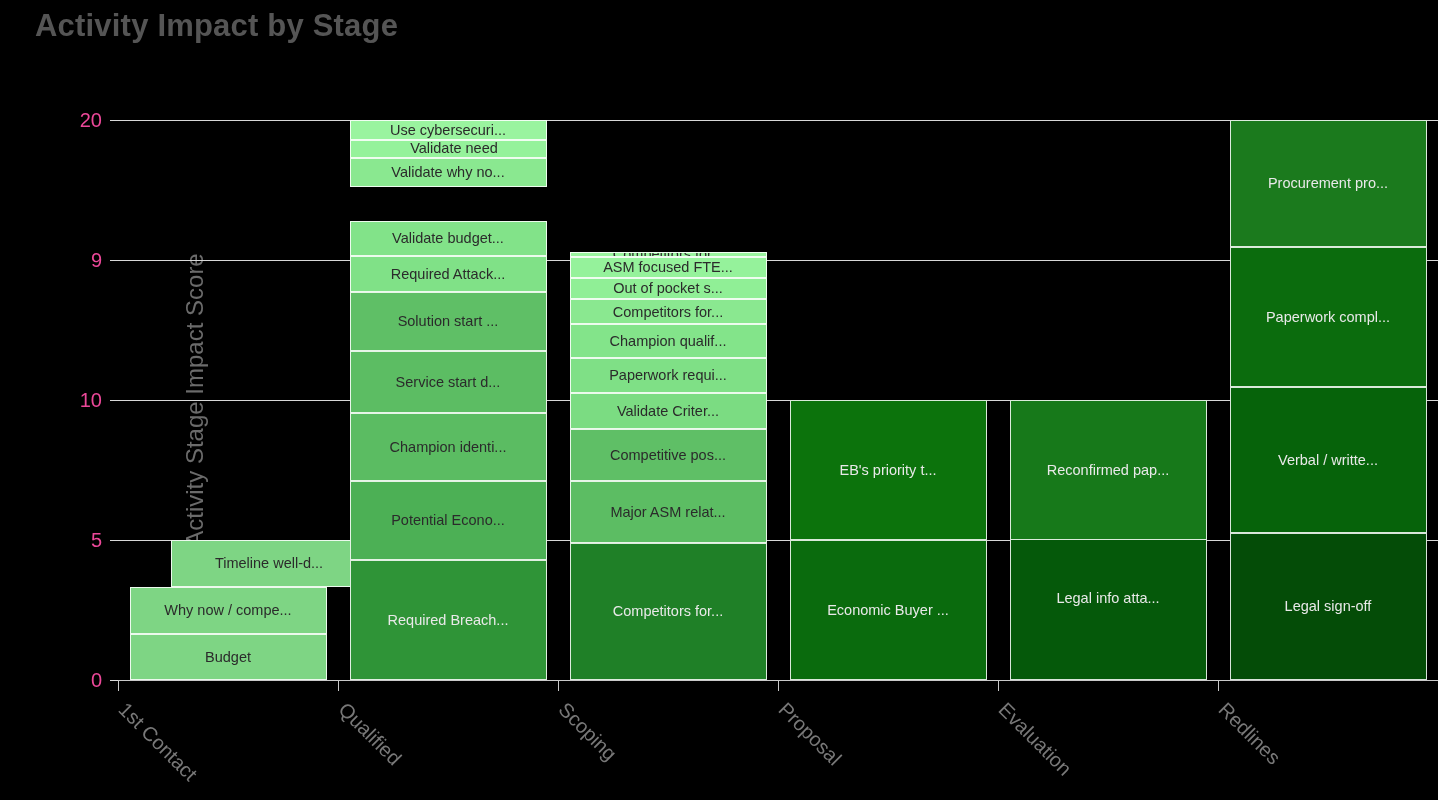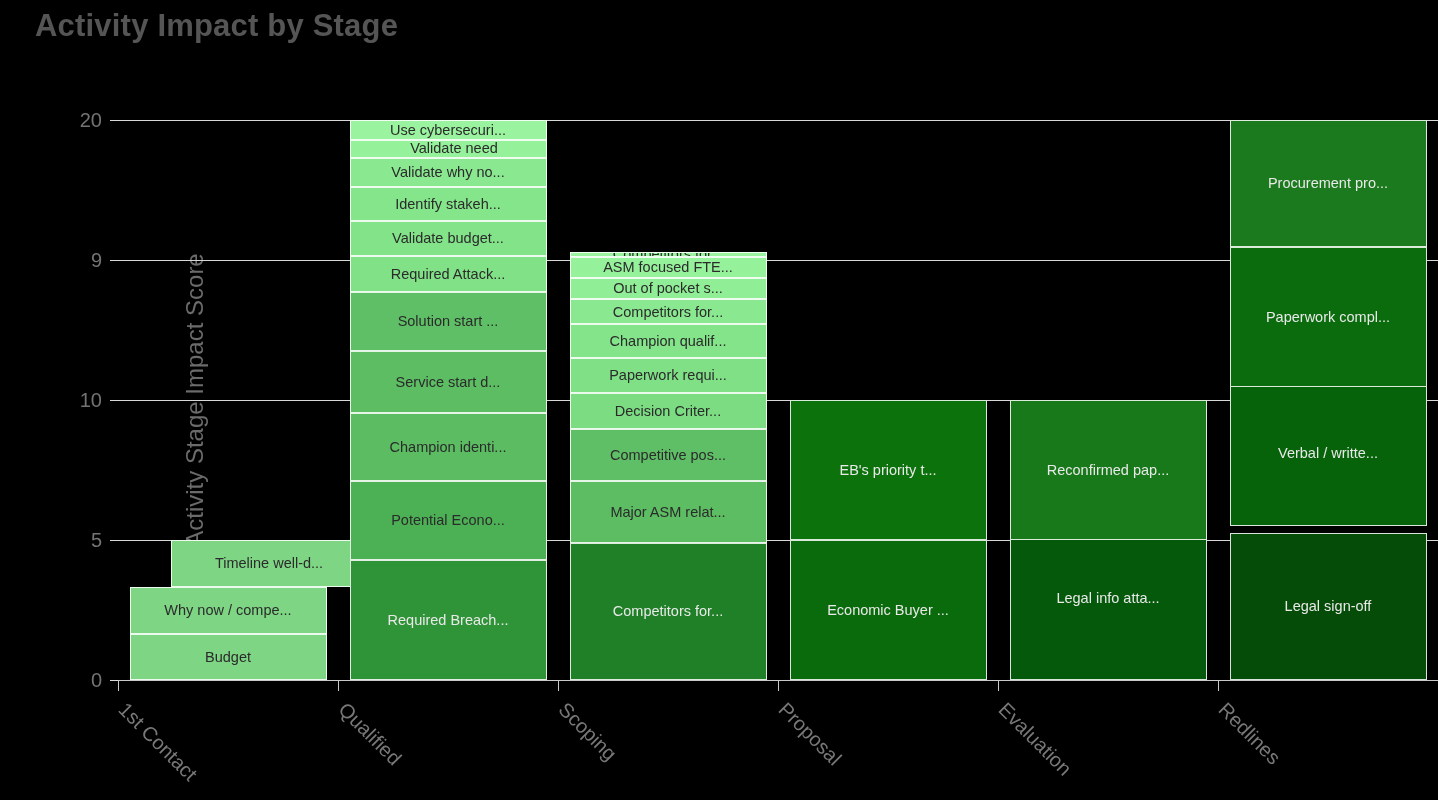--- a/index.html
+++ b/index.html
@@ -22,21 +22,21 @@
     left:-70px; top:50%;
     transform:translateY(-50%) rotate(-90deg);
     transform-origin:center center;
     font-size:24px; color:#6b6b6b; white-space:nowrap;
   }
 
   .ytick{
     position:absolute; right:100%;
     transform:translateY(-50%);
     padding-right:16px;
-    font-size:20px; color:#737373; white-space:nowrap;
+    font-size:20px; color:#ec4899; white-space:nowrap;
   }
   .gridline{
     position:absolute; left:0; width:100%;
     height:1px; background:#d8d8d8;
   }
   .ytickmark{
     position:absolute; left:-8px; width:8px;
     height:1px; background:#d8d8d8;
   }
   .axis-bottom{
@@ -123,23 +123,20 @@
           </div>
           <div class="seg t-dark" title="Solution start ..." style="bottom: 329px; height: 58.8px; background: rgb(95, 191, 102);">
             <span>Solution start ...</span>
           </div>
           <div class="seg t-dark" title="Required Attack..." style="bottom: 387.8px; height: 36.4px; background: rgb(128, 225, 135);">
             <span>Required Attack...</span>
           </div>
           <div class="seg t-dark" title="Validate budget..." style="bottom: 424.2px; height: 35px; background: rgb(130, 227, 137);">
             <span>Validate budget...</span>
           </div>
-          <div class="seg t-dark" title="Identify stakeh..." style="bottom: 459.2px; height: 33.6px; background: rgb(133, 229, 139);">
-            <span>Identify stakeh...</span>
-          </div>
           <div class="seg t-dark" title="Validate why no..." style="bottom: 492.8px; height: 29.4px; background: rgb(138, 232, 144);">
             <span>Validate why no...</span>
           </div>
           <div class="seg t-dark" title="Validate need" style="bottom: 522.2px; height: 18.2px; background: rgb(149, 242, 155); padding-left: 12px;">
             <span>Validate need</span>
           </div>
           <div class="seg t-dark" title="Use cybersecuri..." style="bottom: 540.4px; height: 19.6px; background: rgb(154, 244, 159);">
             <span>Use cybersecuri...</span>
           </div>
         </div>
@@ -147,21 +144,21 @@
           <div class="seg t-light" title="Competitors for..." style="bottom: 0px; height: 137.2px; background: rgb(31, 128, 39);">
             <span>Competitors for...</span>
           </div>
           <div class="seg t-dark" title="Major ASM relat..." style="bottom: 137.2px; height: 61.6px; background: rgb(92, 189, 99);">
             <span>Major ASM relat...</span>
           </div>
           <div class="seg t-dark" title="Competitive pos..." style="bottom: 198.8px; height: 51.8px; background: rgb(95, 191, 102);">
             <span>Competitive pos...</span>
           </div>
           <div class="seg t-dark" title="Decision Criter..." style="bottom: 250.6px; height: 36.4px; background: rgb(123, 220, 130);">
-            <span>Decision Criter...</span>
+            <span>Validate Criter...</span>
           </div>
           <div class="seg t-dark" title="Paperwork requi..." style="bottom: 287px; height: 35px; background: rgb(127, 224, 134);">
             <span>Paperwork requi...</span>
           </div>
           <div class="seg t-dark" title="Champion qualif..." style="bottom: 322px; height: 33.6px; background: rgb(131, 228, 138);">
             <span>Champion qualif...</span>
           </div>
           <div class="seg t-dark" title="Competitors for..." style="bottom: 355.6px; height: 25.2px; background: rgb(138, 232, 144);">
             <span>Competitors for...</span>
           </div>
@@ -188,21 +185,21 @@
             <span>Legal info atta...</span>
           </div>
           <div class="seg t-light" title="Reconfirmed pap..." style="bottom: 140px; height: 140px; background: rgb(23, 121, 26);">
             <span>Reconfirmed pap...</span>
           </div>
         </div>
         <div class="bar" style="left: 1111.5px; width: 197px; height: 560px;">
           <div class="seg t-light" title="Legal sign-off" style="bottom: 0px; height: 147px; background: rgb(4, 76, 7);">
             <span>Legal sign-off</span>
           </div>
-          <div class="seg t-light" title="Verbal / writte..." style="bottom: 154px; height: 145.6px; background: rgb(6, 99, 10);">
+          <div class="seg t-light" title="Verbal / writte..." style="bottom: 147px; height: 145.6px; background: rgb(6, 99, 10);">
             <span>Verbal / writte...</span>
           </div>
           <div class="seg t-light" title="Paperwork compl..." style="bottom: 292.6px; height: 140px; background: rgb(11, 108, 13);">
             <span>Paperwork compl...</span>
           </div>
           <div class="seg t-light" title="Procurement pro..." style="bottom: 432.6px; height: 127.4px; background: rgb(27, 122, 29);">
             <span>Procurement pro...</span>
           </div>
         </div>
       </div>

